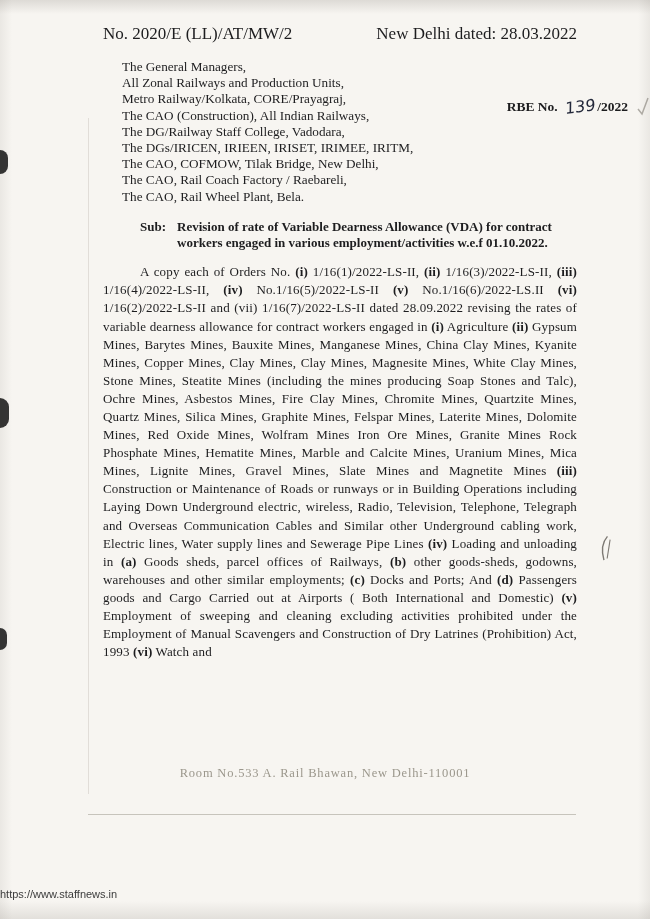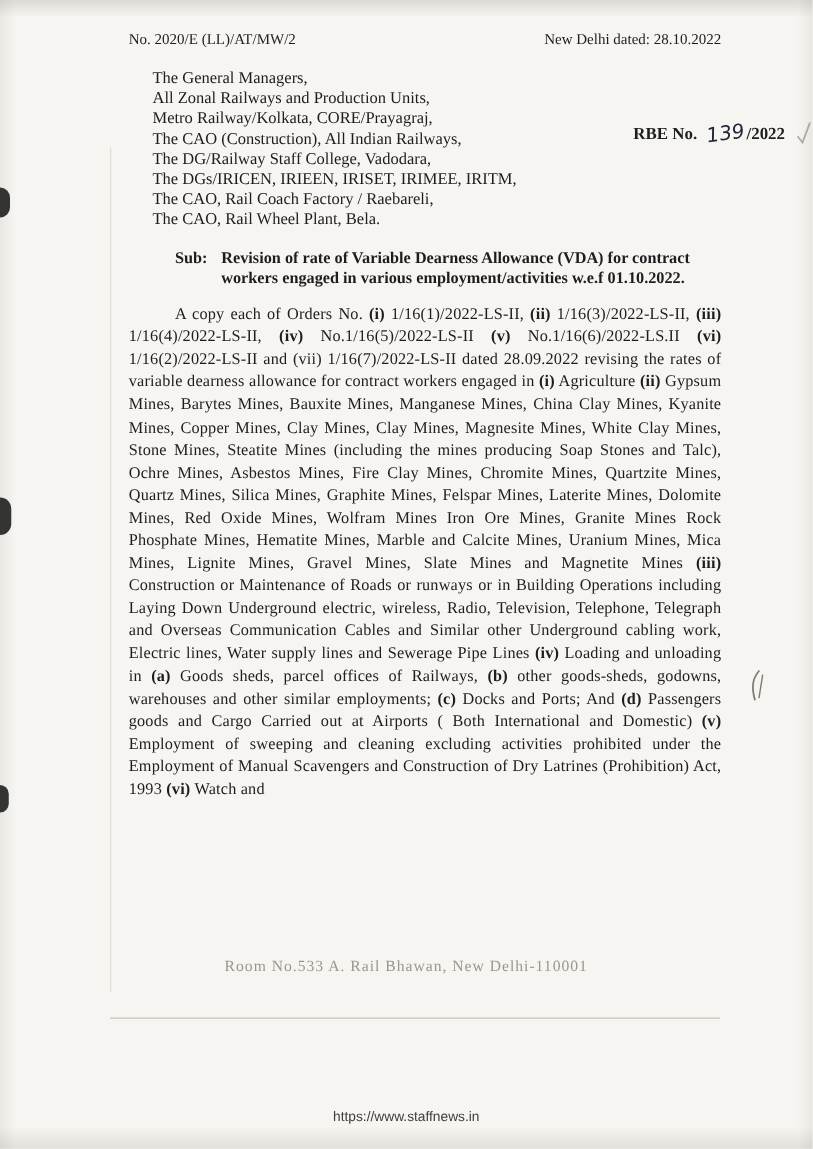--- a/index.html
+++ b/index.html
@@ -20,21 +20,21 @@
   .header .en{margin-left:5px;letter-spacing:.3px;}
 
   .rbe{position:absolute;top:96px;right:22px;font-weight:700;font-size:13.5px;}
   .rbe-num{
     display:inline-block;font-family:"DejaVu Sans", sans-serif;font-weight:400;
     font-size:16px;color:#23283a;transform:rotate(-7deg) skewX(-8deg);
     margin:0 2px 0 7px;position:relative;top:1px;
   }
 
   .content{padding:0 73px 0 103px;}
-  .refrow{display:flex;justify-content:space-between;margin-top:24px;font-size:12px;}
+  .refrow{display:flex;justify-content:space-between;margin-top:24px;font-size:17px;}
 
   .addressees{margin-top:15px;font-size:13.2px;line-height:16.2px;margin-left:19px;}
 
   .subref{margin:14px 0 0 37px;font-weight:700;font-size:13px;line-height:16.2px;}
   .sr-row{display:flex;margin-bottom:4px;}
   .sr-label{width:37px;flex:none;}
   .sr-text{width:400px;}
 
   .bodypar{
     margin:12px 0 0 0;width:474px;text-align:justify;text-indent:37px;
@@ -42,21 +42,21 @@
   }
   .bodypar .b{font-weight:700;}
 
   .stamp{
     position:absolute;top:766px;left:0;width:100%;text-align:center;
     color:#9b978c;font-size:12.5px;letter-spacing:.8px;
   }
   .stamp-line{position:absolute;top:814px;left:88px;width:488px;height:1px;background:rgba(128,122,110,.4);}
 
   .url{
-    position:absolute;top:888px;left:0;width:100%;text-align:center;
+    position:absolute;top:888px;left:0;width:100%;
     font-family:"Liberation Sans", sans-serif;font-size:11px;color:#3c3c3c;
   }
 
   
   .blob{position:absolute;left:0;background:#1a1a1a;border-radius:0 9px 9px 0;opacity:.88;}
   .blob.b1{top:150px;width:8px;height:24px;}
   .blob.b2{top:398px;width:9px;height:30px;}
   .blob.b3{top:628px;width:7px;height:22px;}
   .margin-line{position:absolute;left:88px;top:118px;width:1px;height:676px;background:rgba(110,100,88,.16);}
   .hand-mark{position:absolute;left:596px;top:534px;transform:rotate(6deg);opacity:.75;}
@@ -69,30 +69,31 @@
 
 
   <div class="rbe">
     <span>RBE No.</span><span class="rbe-num">139</span><span>/2022</span>
   </div>
 
   <div class="content">
 
     <div class="refrow">
       <span>No. 2020/E (LL)/AT/MW/2</span>
-      <span>New Delhi dated: 28.10.2022</span>
+      <span>New Delhi dated: 28.03.2022</span>
     </div>
 
     <div class="addressees">
       <div>The General Managers,</div>
       <div>All Zonal Railways and Production Units,</div>
       <div>Metro Railway/Kolkata, CORE/Prayagraj,</div>
       <div>The CAO (Construction), All Indian Railways,</div>
       <div>The DG/Railway Staff College, Vadodara,</div>
       <div>The DGs/IRICEN, IRIEEN, IRISET, IRIMEE, IRITM,</div>
+      <div>The CAO, COFMOW, Tilak Bridge, New Delhi,</div>
       <div>The CAO, Rail Coach Factory / Raebareli,</div>
       <div>The CAO, Rail Wheel Plant, Bela.</div>
     </div>
 
     <div class="subref">
       <div class="sr-row">
         <span class="sr-label">Sub:</span>
         <span class="sr-text">Revision of rate of Variable Dearness Allowance (VDA) for contract workers engaged in various employment/activities w.e.f 01.10.2022.</span>
       </div>
     </div>

